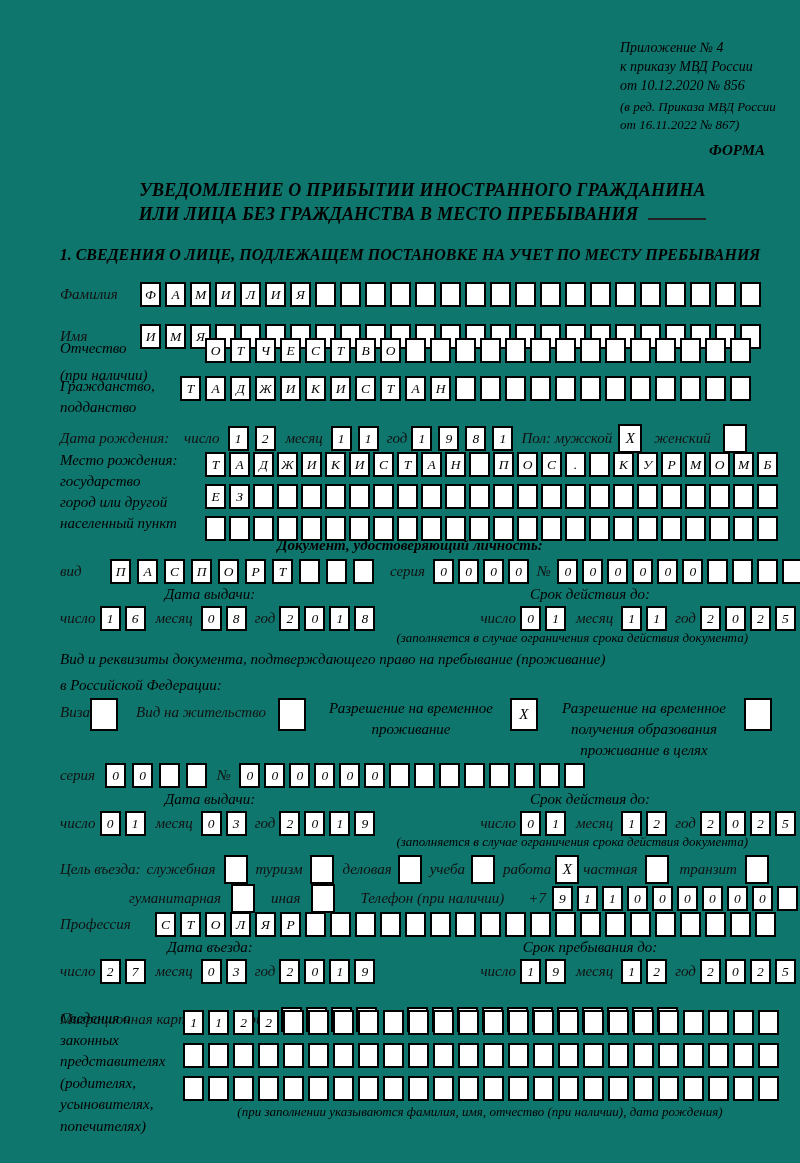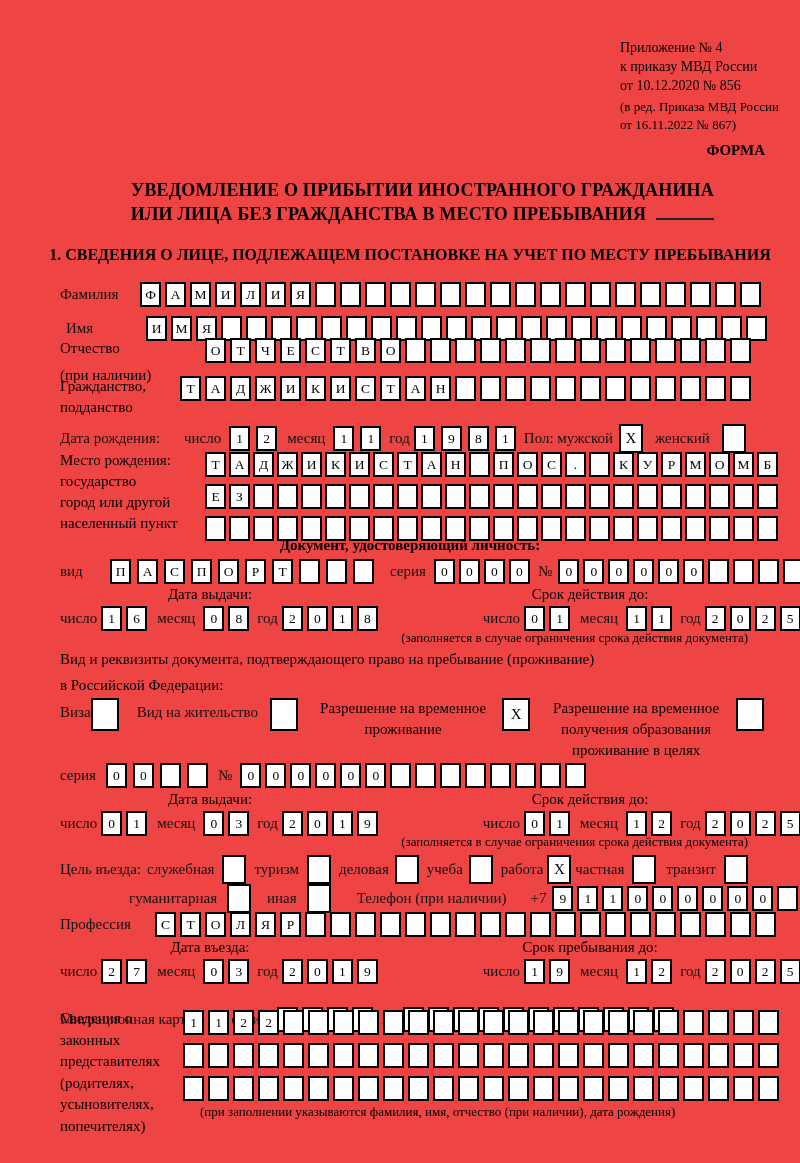--- a/index.html
+++ b/index.html
@@ -1,17 +1,17 @@
 <!DOCTYPE html>
 <html><head>
 <meta charset="utf-8">
 <style>
   html,body{margin:0;padding:0;background:#fff;}
-  .page{position:relative;width:800px;height:1163px;background:#ef4444;color:#000;
-        font-family:"Liberation Serif","DejaVu Serif",serif;font-size:15px;overflow:hidden;}
+  .page{position:relative;width:800px;height:1163px;background:#0f766e;color:#000;
+        font-family:"Liberation Serif","DejaVu Serif",serif;font-size:15px;overflow:hidden;font-style:italic;}
   .abs{position:absolute;left:60px;display:flex;align-items:center;white-space:nowrap;}
   .blk{position:absolute;}
   .lbl{color:#111;}
   .b{font-weight:bold;}
   .center{text-align:center;}
   .right{text-align:right;}
   .cellrow{display:flex;gap:4px;}
   .cellrow.tight{gap:3px;}
   .cellrow.wide{gap:6px;}
   .cell{width:17px;height:21px;border:2px solid #000;display:flex;align-items:center;
@@ -80,21 +80,21 @@
         <div class="cell"></div>
         <div class="cell"></div>
         <div class="cell"></div>
         <div class="cell"></div>
         <div class="cell"></div>
         <div class="cell"></div>
         <div class="cell"></div>
       </div>
   </div>
 
-  <div class="abs" style="top:316px;margin-left:6px;">
+  <div class="abs" style="top:324px;">
     <span class="lbl" style="width:80px;">Имя</span>
     <div class="cellrow">
         <div class="cell">И</div>
         <div class="cell">М</div>
         <div class="cell">Я</div>
         <div class="cell"></div>
         <div class="cell"></div>
         <div class="cell"></div>
         <div class="cell"></div>
         <div class="cell"></div>
@@ -691,15 +691,15 @@
         <div class="cell"></div>
         <div class="cell"></div>
         <div class="cell"></div>
         <div class="cell"></div>
         <div class="cell"></div>
         <div class="cell"></div>
         <div class="cell"></div>
         <div class="cell"></div>
       </div>
   </div>
-  <div class="blk note" style="left:200px;top:1104px;width:560px;font-size:13px;">(при заполнении указываются фамилия, имя, отчество (при наличии), дата рождения)</div>
+  <div class="blk note" style="left:200px;top:1104px;width:560px;text-align:center;font-size:13px;">(при заполнении указываются фамилия, имя, отчество (при наличии), дата рождения)</div>
 
 </div>
 
 </body></html>

